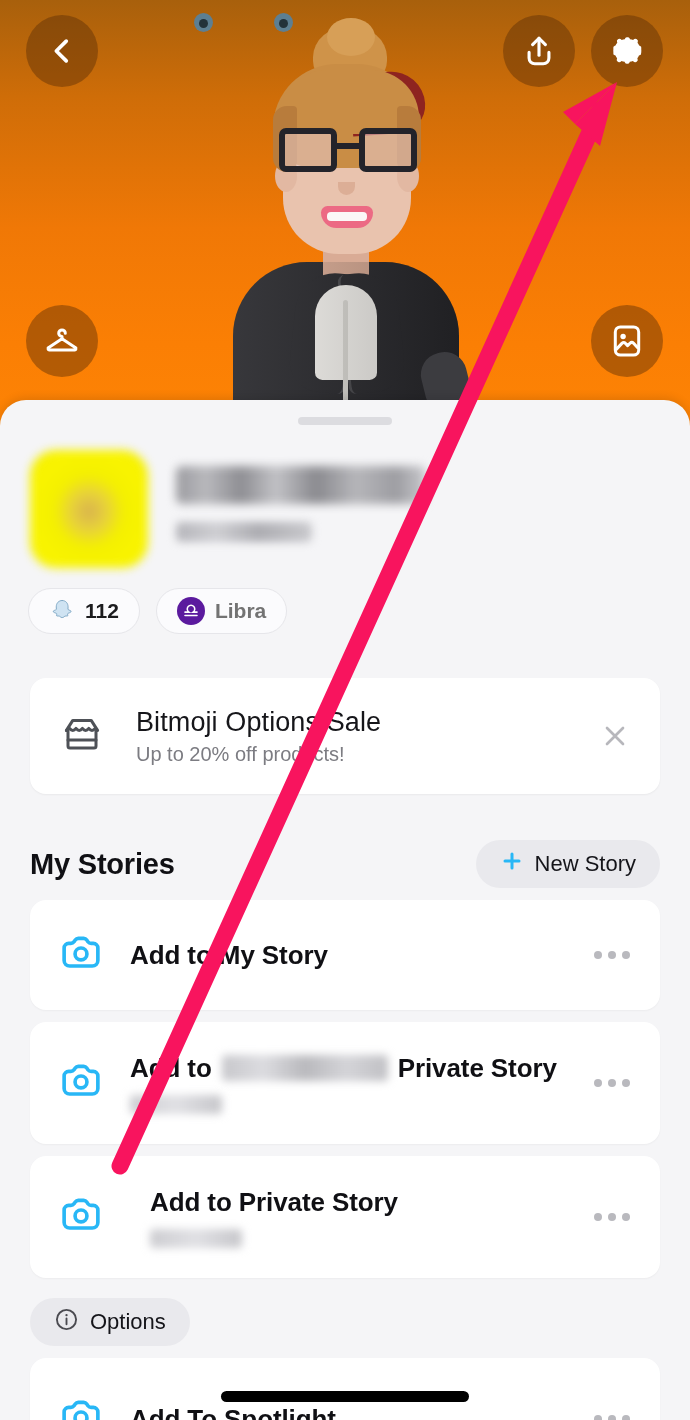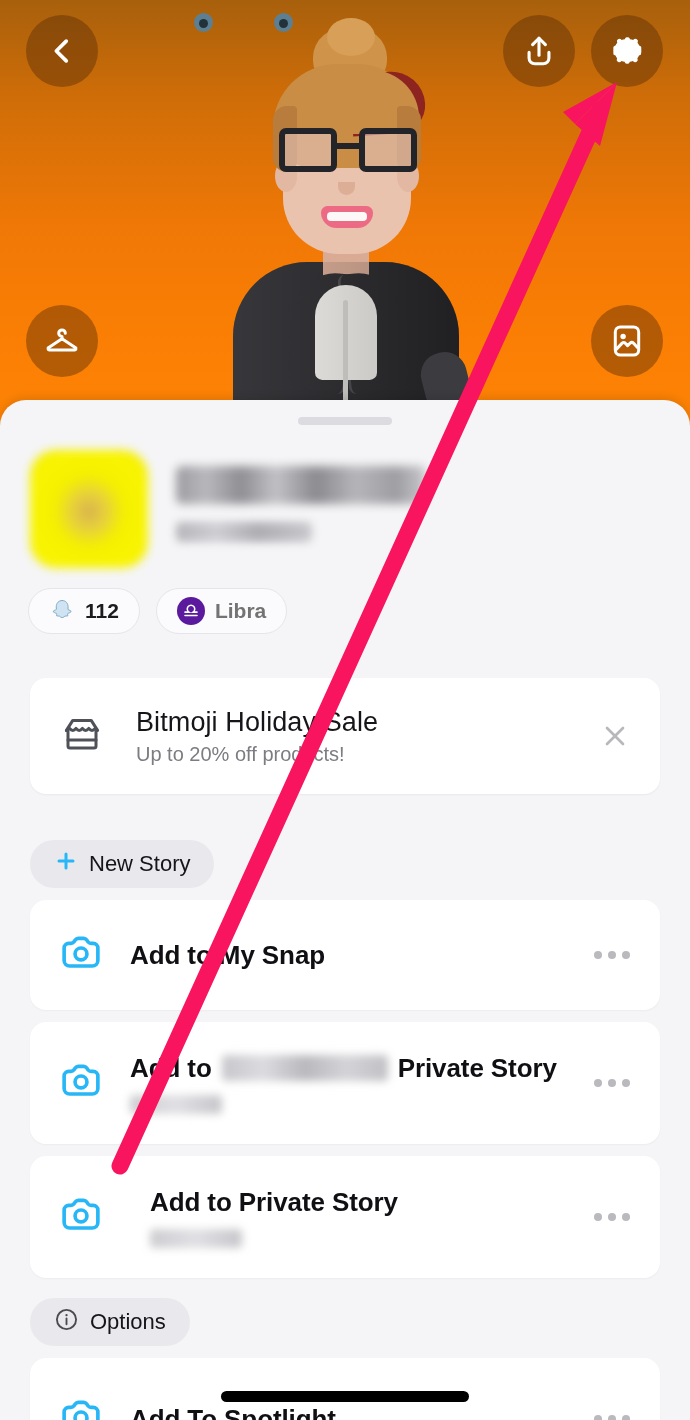--- a/index.html
+++ b/index.html
@@ -434,51 +434,52 @@
     <div id="promo-banner">
       <span id="promo-icon">
         <svg width="48" height="48" viewBox="0 0 24 24" fill="none" stroke="#4e5157" stroke-width="1.5" stroke-linecap="round" stroke-linejoin="round">
           <path d="M4.2 10.2 7.4 5.2h9.2l3.2 5"></path>
           <path d="M4.2 10.2c.6 0 1.2-.5 1.6-1 .4.5 1 1 1.6 1s1.2-.5 1.6-1c.4.5 1 1 1.6 1s1.2-.5 1.6-1c.4.5 1 1 1.6 1s1.2-.5 1.6-1c.4.5 1 1 1.6 1s1.2-.5 1.6-1"></path>
           <path d="M5 10.6v7.4a1 1 0 0 0 1 1h12a1 1 0 0 0 1-1v-7.4"></path>
           <path d="M5 15h14"></path>
         </svg>
       </span>
       <div id="promo-text">
-        <div id="promo-title">Bitmoji Holiday Sale</div>
+        <div id="promo-title">Bitmoji Options Sale</div>
         <div id="promo-sub">Up to 20% off products!</div>
       </div>
       <span id="promo-close">
         <svg width="32" height="32" viewBox="0 0 24 24" fill="none" stroke="#b7b7bc" stroke-width="2" stroke-linecap="round">
           <path d="M6 6l12 12M18 6L6 18"></path>
         </svg>
       </span>
     </div>
 
     <div class="section-head" id="head-my-stories">
+      <div class="section-title">My Stories</div>
       <div class="pill-btn">
         <span>
           <svg width="24" height="24" viewBox="0 0 24 24" fill="none" stroke="#28b7f6" stroke-width="3" stroke-linecap="round">
             <path d="M12 5v14M5 12h14"></path>
           </svg>
         </span>
         <span>New Story</span>
       </div>
     </div>
 
     <div class="story-card" id="story-1">
       <span class="story-cam">
         <svg width="46" height="46" viewBox="0 0 24 24" fill="none" stroke="#28b7f6" stroke-width="1.9" stroke-linejoin="round">
           <path d="M3.2 9.4a2.4 2.4 0 0 1 2.4-2.4h1.1c.7 0 1.3-.35 1.7-.9l.6-.85A2 2 0 0 1 10.6 4.4h2.8a2 2 0 0 1 1.6.85l.6.85c.4.55 1 .9 1.7.9h1.1a2.4 2.4 0 0 1 2.4 2.4v6.5a2.9 2.9 0 0 1-2.9 2.9H6.1a2.9 2.9 0 0 1-2.9-2.9z"></path>
           <circle cx="12" cy="12.5" r="3.1"></circle>
         </svg>
       </span>
       <div class="story-body">
         <div class="story-label">
-          <span>Add to My Snap</span>
+          <span>Add to My Story</span>
         </div>
       </div>
       <span class="story-more">
           <i></i>
           <i></i>
           <i></i>
         </span>
     </div>
 
     <div class="story-card" id="story-2">

